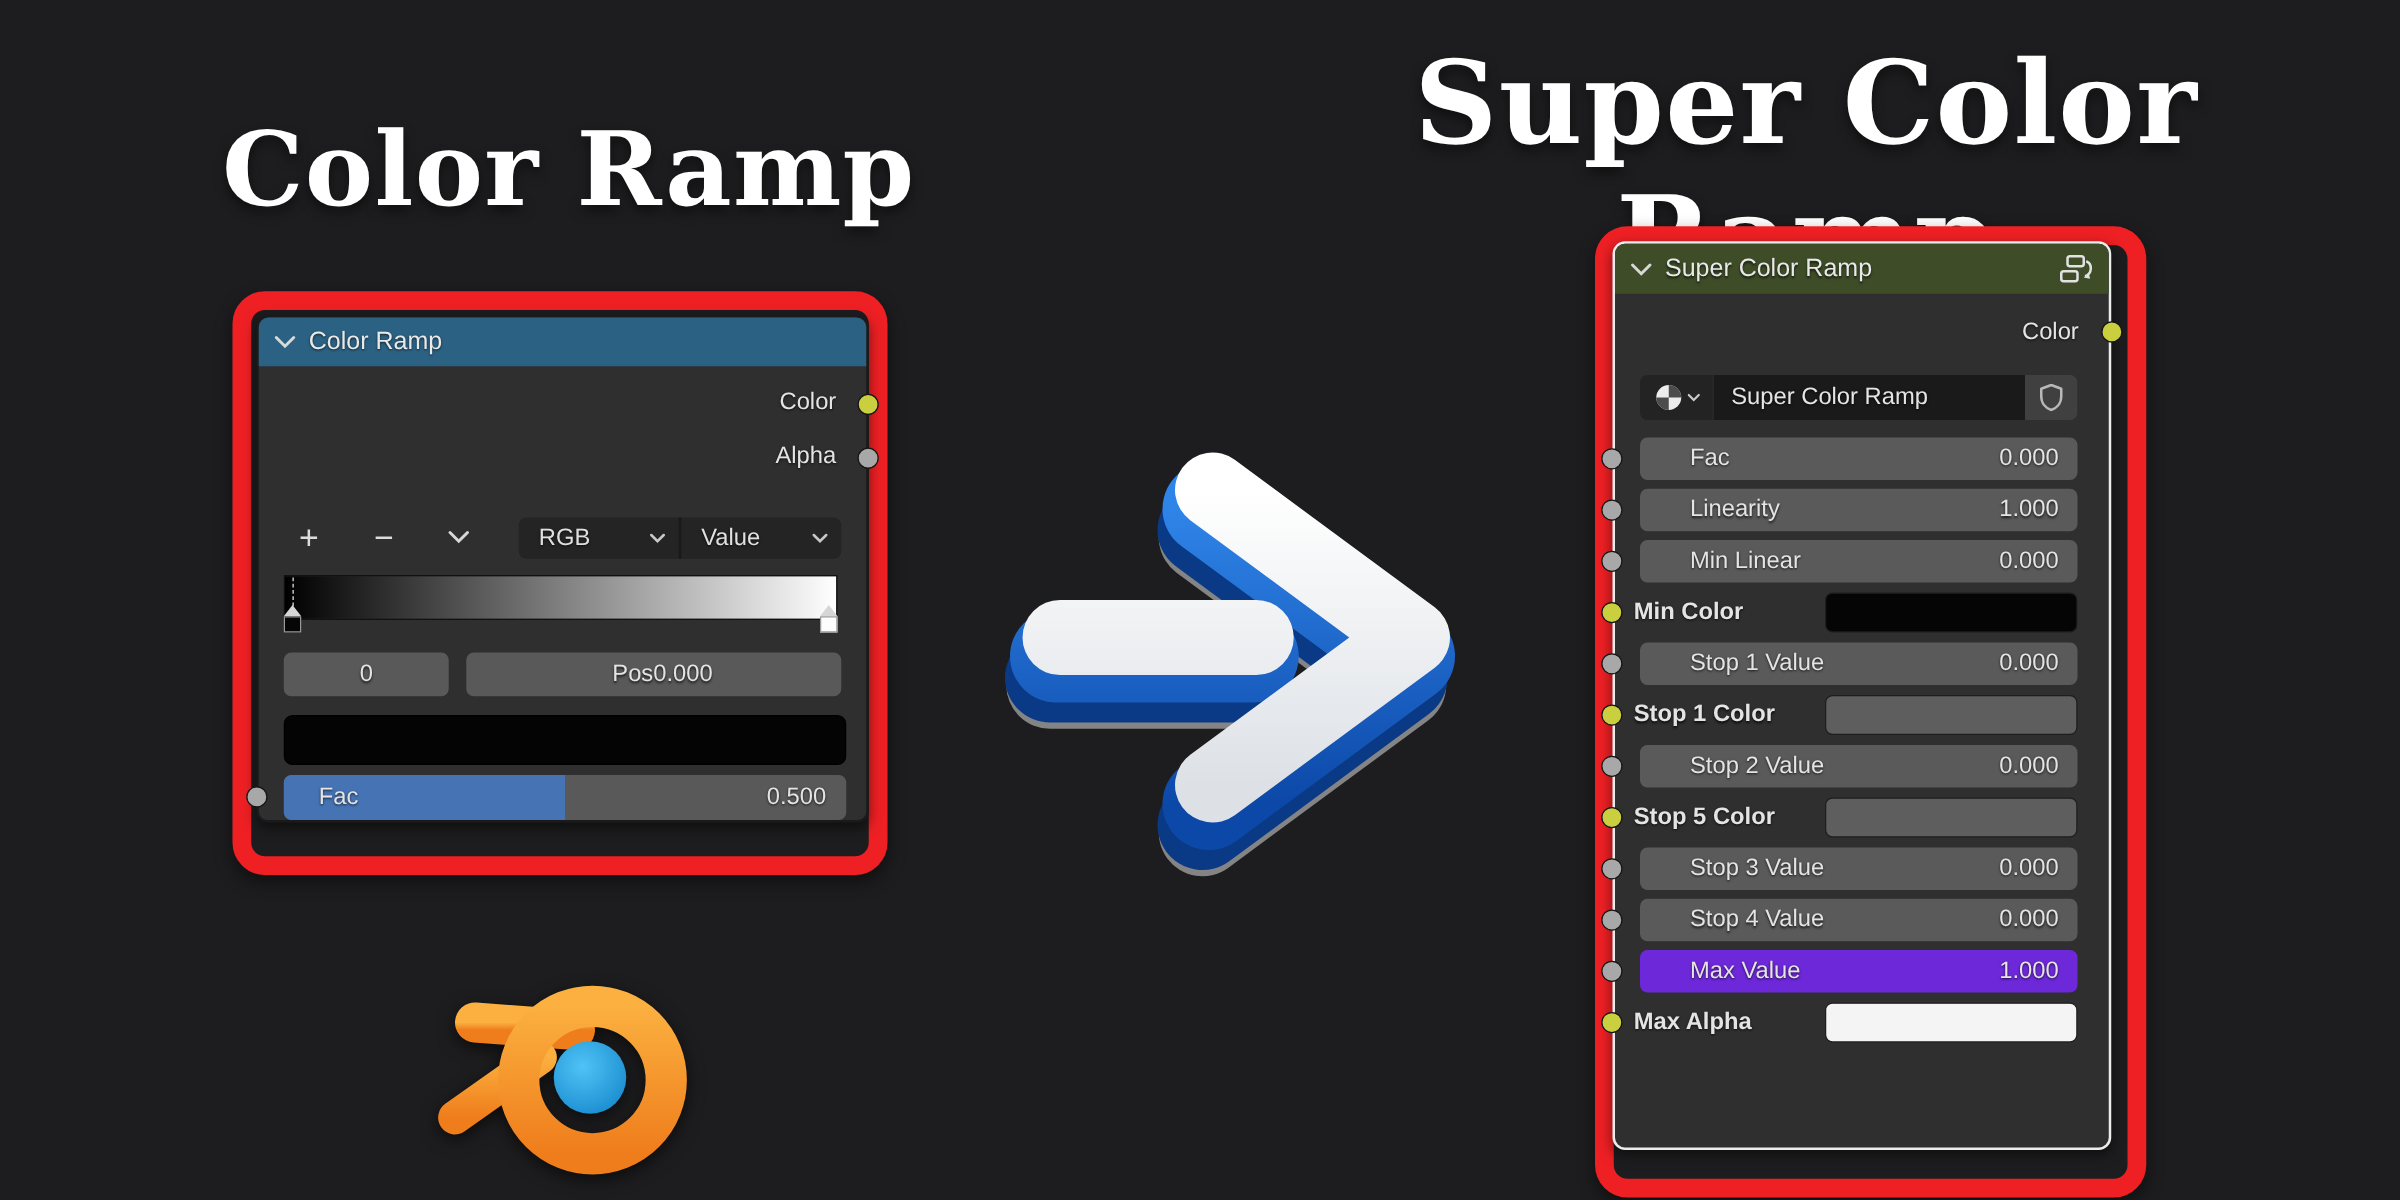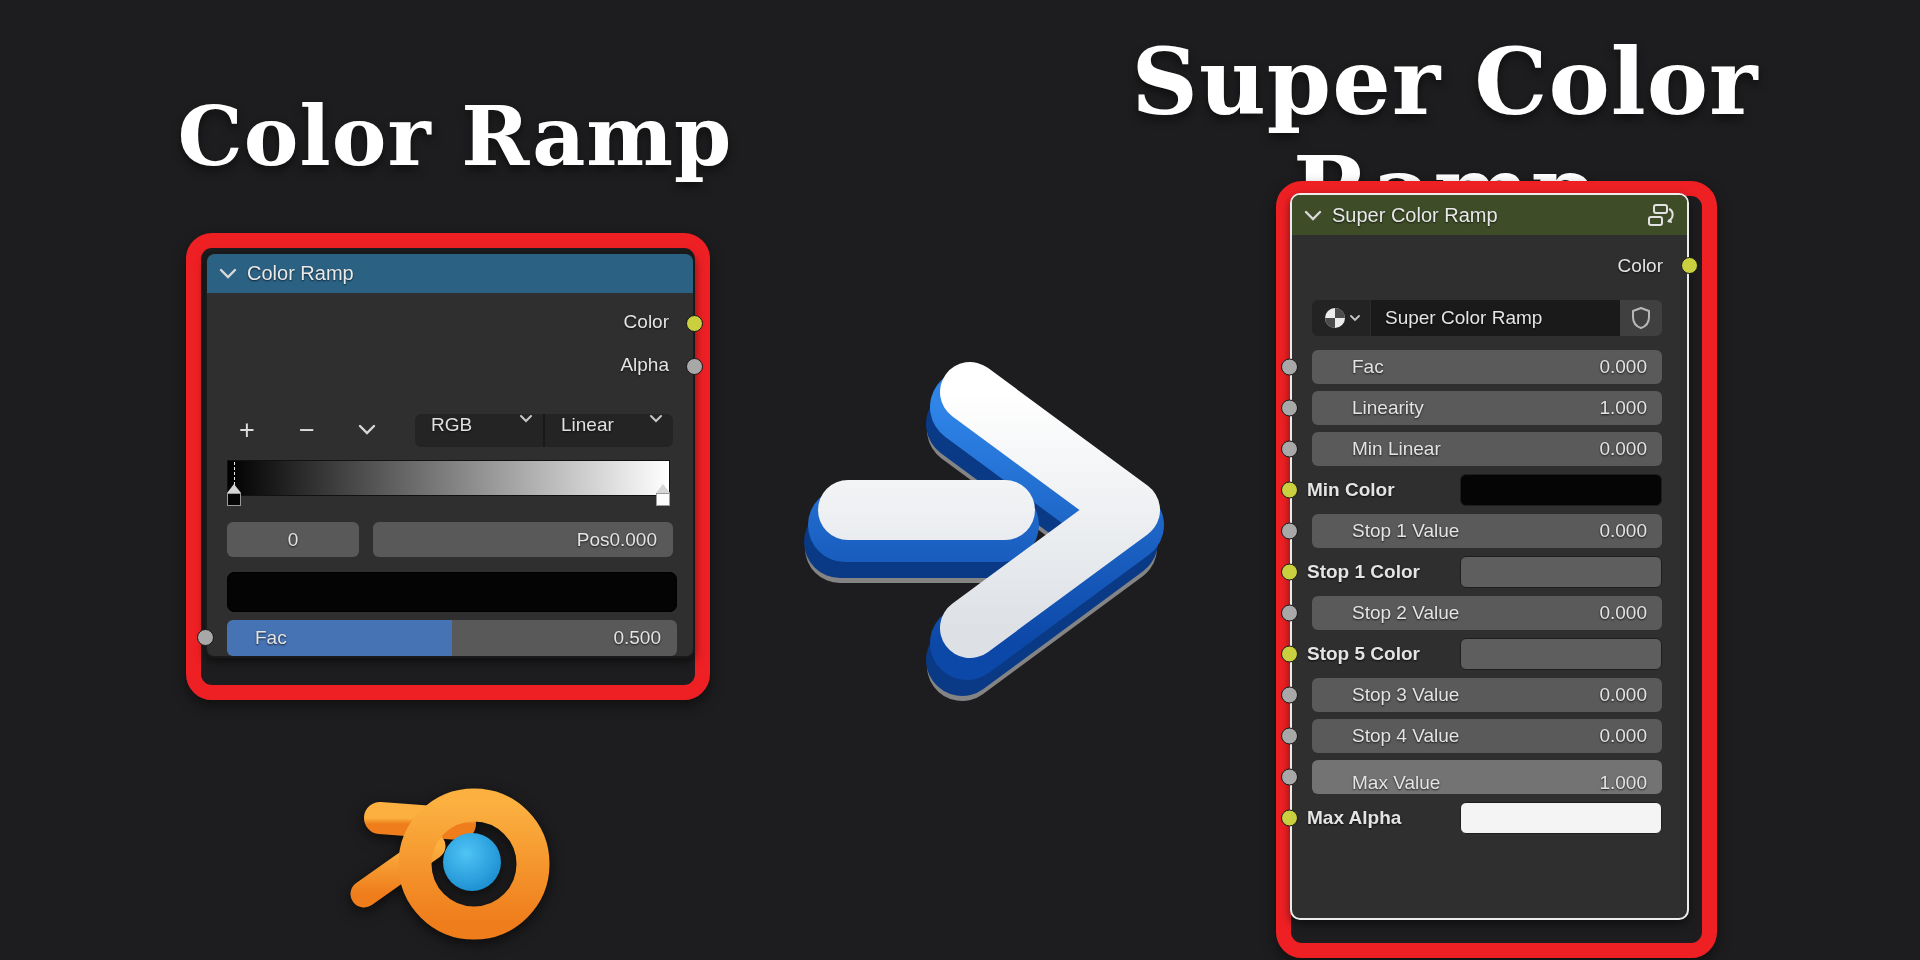--- a/index.html
+++ b/index.html
@@ -26,35 +26,35 @@
   .lbl{font-size:19px;color:#e4e4e4;text-shadow:0 1px 2px rgba(0,0,0,.75);}
 
   
   #node-left{left:205px;top:252px;width:486px;height:402px;border:2px solid #1a1a1a;}
   #node-left .node-header{background:#2b6284;}
   .out-row{position:absolute;right:24px;}
   .toolbar-btn{position:absolute;top:160px;width:44px;height:32px;display:flex;align-items:center;
                justify-content:center;font-size:27px;color:#dcdcdc;}
   #dd-group{position:absolute;left:208px;right:20px;top:160px;height:33px;background:#242424;
             border-radius:6px;display:flex;}
-  .dd-half{flex:1;display:flex;justify-content:space-between;padding:0 10px 0 16px;}
+  .dd-half{flex:1;display:flex;align-items:center;justify-content:space-between;padding:0 10px 0 16px;}
   .dd-half + .dd-half{border-left:2px solid #191919;}
   .dd-half span{font-size:19px;color:#e0e0e0;text-shadow:0 1px 2px rgba(0,0,0,.7);}
 
   #gradient-bar{position:absolute;left:20px;right:23px;top:206px;height:34px;border:1px solid #111;
                 background:linear-gradient(to right,#000,#fff);}
   .stop-dash{position:absolute;top:1px;bottom:0;border-left:1px dashed #e8e8e8;}
   .stop-handle{position:absolute;bottom:-11px;width:14px;}
   .stop-roof{width:0;height:0;border-left:7px solid transparent;border-right:7px solid transparent;
              border-bottom:9px solid #d6d6d6;}
   .stop-body{width:12px;height:11px;border:1px solid #9a9a9a;box-sizing:content-box;}
 
   .field{background:#595959;border-radius:6px;display:flex;align-items:center;box-sizing:border-box;}
   #idx-field{position:absolute;left:20px;top:268px;width:132px;height:35px;justify-content:center;}
-  #pos-field{position:absolute;left:166px;right:20px;top:268px;height:35px;justify-content:flex-end;
+  #pos-field{position:absolute;left:166px;right:20px;top:268px;height:35px;justify-content:center;
              padding:0 16px 0 30px;}
   #swatch-black{position:absolute;left:20px;right:16px;top:318px;height:38px;background:#040404;
                 border-radius:7px;border:1px solid #000;}
   #fac-slider{position:absolute;left:20px;right:16px;top:366px;height:36px;background:#595959;
               border-radius:6px;overflow:hidden;display:flex;align-items:center;justify-content:space-between;}
   #fac-fill{position:absolute;left:0;top:0;bottom:0;background:#4673b4;border-radius:6px 0 0 6px;}
   #fac-slider .lbl{position:relative;padding-left:28px;}
   #fac-slider .val{position:relative;padding-right:16px;}
 
   
@@ -65,21 +65,21 @@
                 border-radius:6px;overflow:hidden;}
   #sel-icon-seg{width:58px;background:#232323;display:flex;align-items:center;justify-content:center;gap:3px;}
   #sel-name-seg{flex:1;background:#1a1a1a;display:flex;align-items:center;padding-left:14px;border-left:1px solid #2c2c2c;}
   #sel-shield-seg{width:42px;background:#404040;display:flex;align-items:center;justify-content:center;}
 
   #rn-rows{position:absolute;left:0;right:0;top:155px;display:flex;flex-direction:column;gap:7px;}
   .rn-row{position:relative;height:34px;}
   .rn-row .socket{left:-11px;top:50%;transform:translateY(-50%);}
   .rn-field{position:absolute;left:20px;right:25px;top:0;bottom:0;background:#5a5a5a;border-radius:6px;
             display:flex;align-items:center;justify-content:space-between;padding:0 15px 0 40px;box-sizing:border-box;}
-  .rn-field.highlight{background:#737373;align-items:flex-end;}
+  .rn-field.highlight{background:#6d28d9;}
   .rn-color-label{position:absolute;left:15px;top:50%;transform:translateY(-50%);font-weight:bold;}
   .rn-swatch{position:absolute;left:168px;right:25px;top:1px;bottom:1px;border-radius:6px;border:1px solid #1e1e1e;}
 
   
   #arrow{position:absolute;left:800px;top:332px;width:385px;height:400px;}
   #blender-logo{position:absolute;left:348px;top:742px;width:215px;height:212px;}
 </style>
 </head>
 <body>
 
@@ -116,21 +116,21 @@
       </svg>
     </div>
     <div id="dd-group">
       <div class="dd-half">
         <span>RGB</span>
         <svg width="14" height="9">
           <path d="M2,2 L7,7 L12,2" stroke="#c8c8c8" stroke-width="2" fill="none" stroke-linecap="round"></path>
         </svg>
       </div>
       <div class="dd-half">
-        <span>Linear</span>
+        <span>Value</span>
         <svg width="14" height="9">
           <path d="M2,2 L7,7 L12,2" stroke="#c8c8c8" stroke-width="2" fill="none" stroke-linecap="round"></path>
         </svg>
       </div>
     </div>
 
     <div id="gradient-bar">
       <div class="stop-dash" style="left:6px;"></div>
       <div class="stop-handle" style="left:-1px;">
         <div class="stop-roof"></div>

